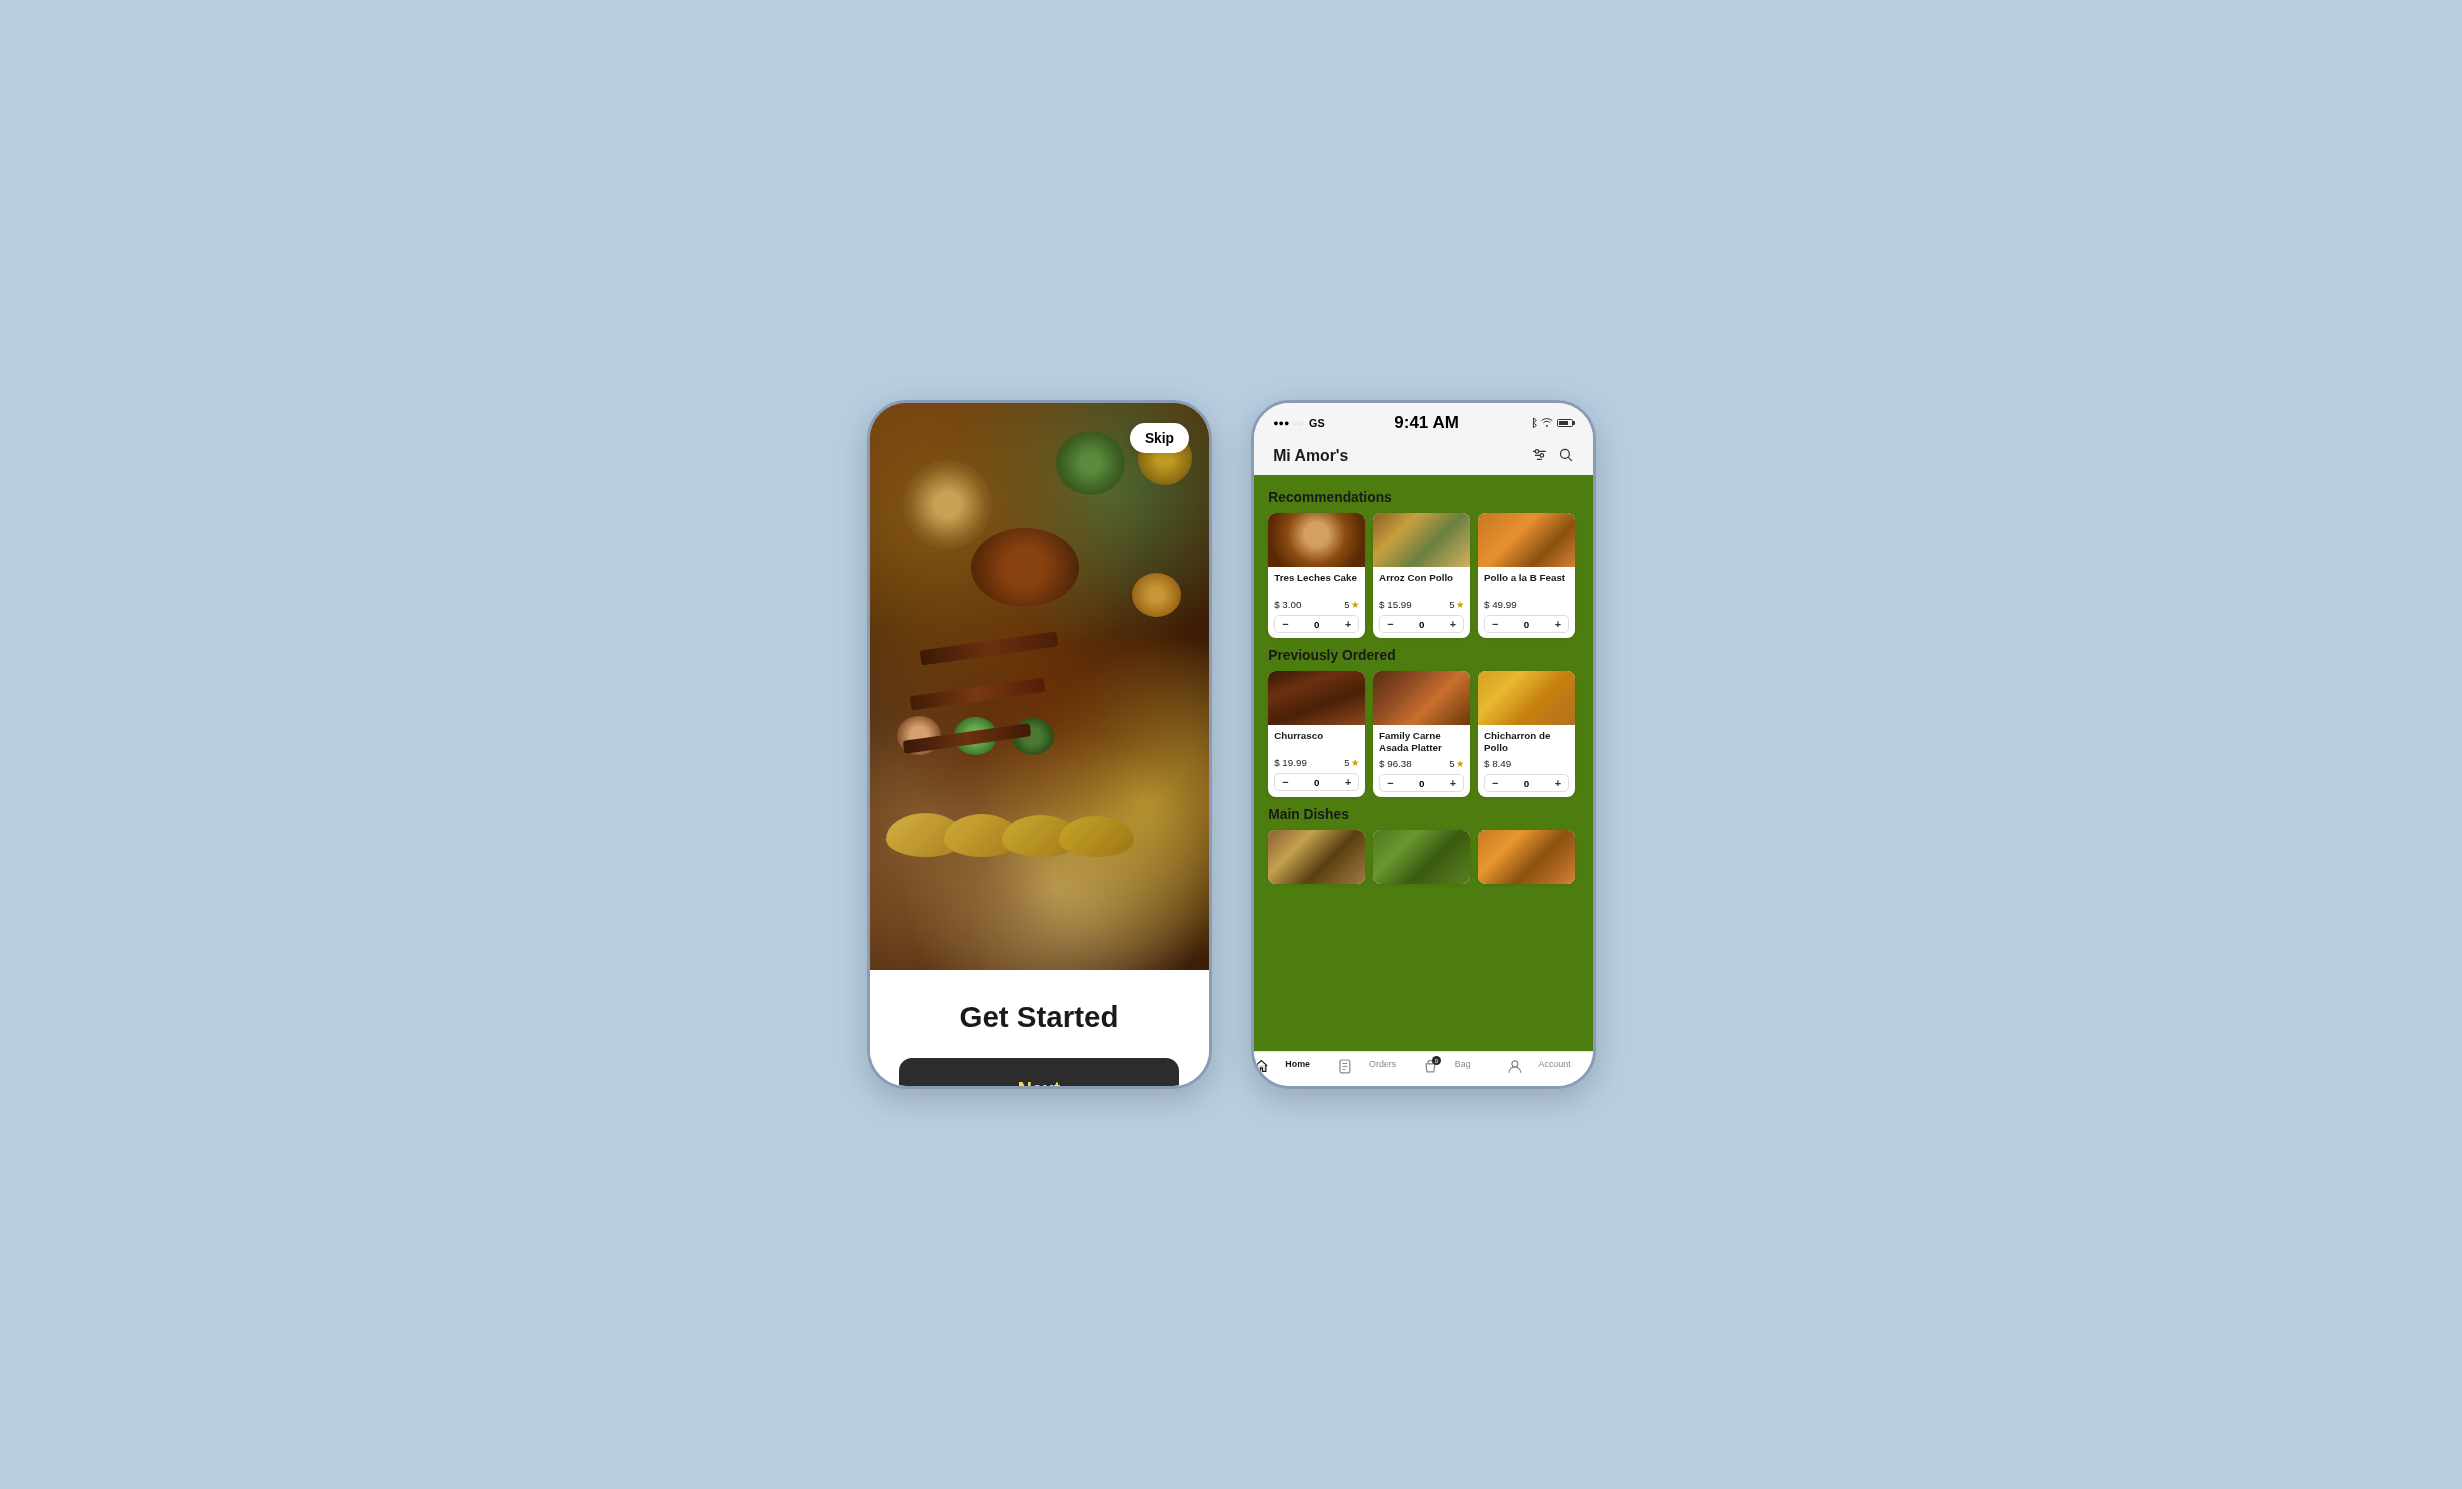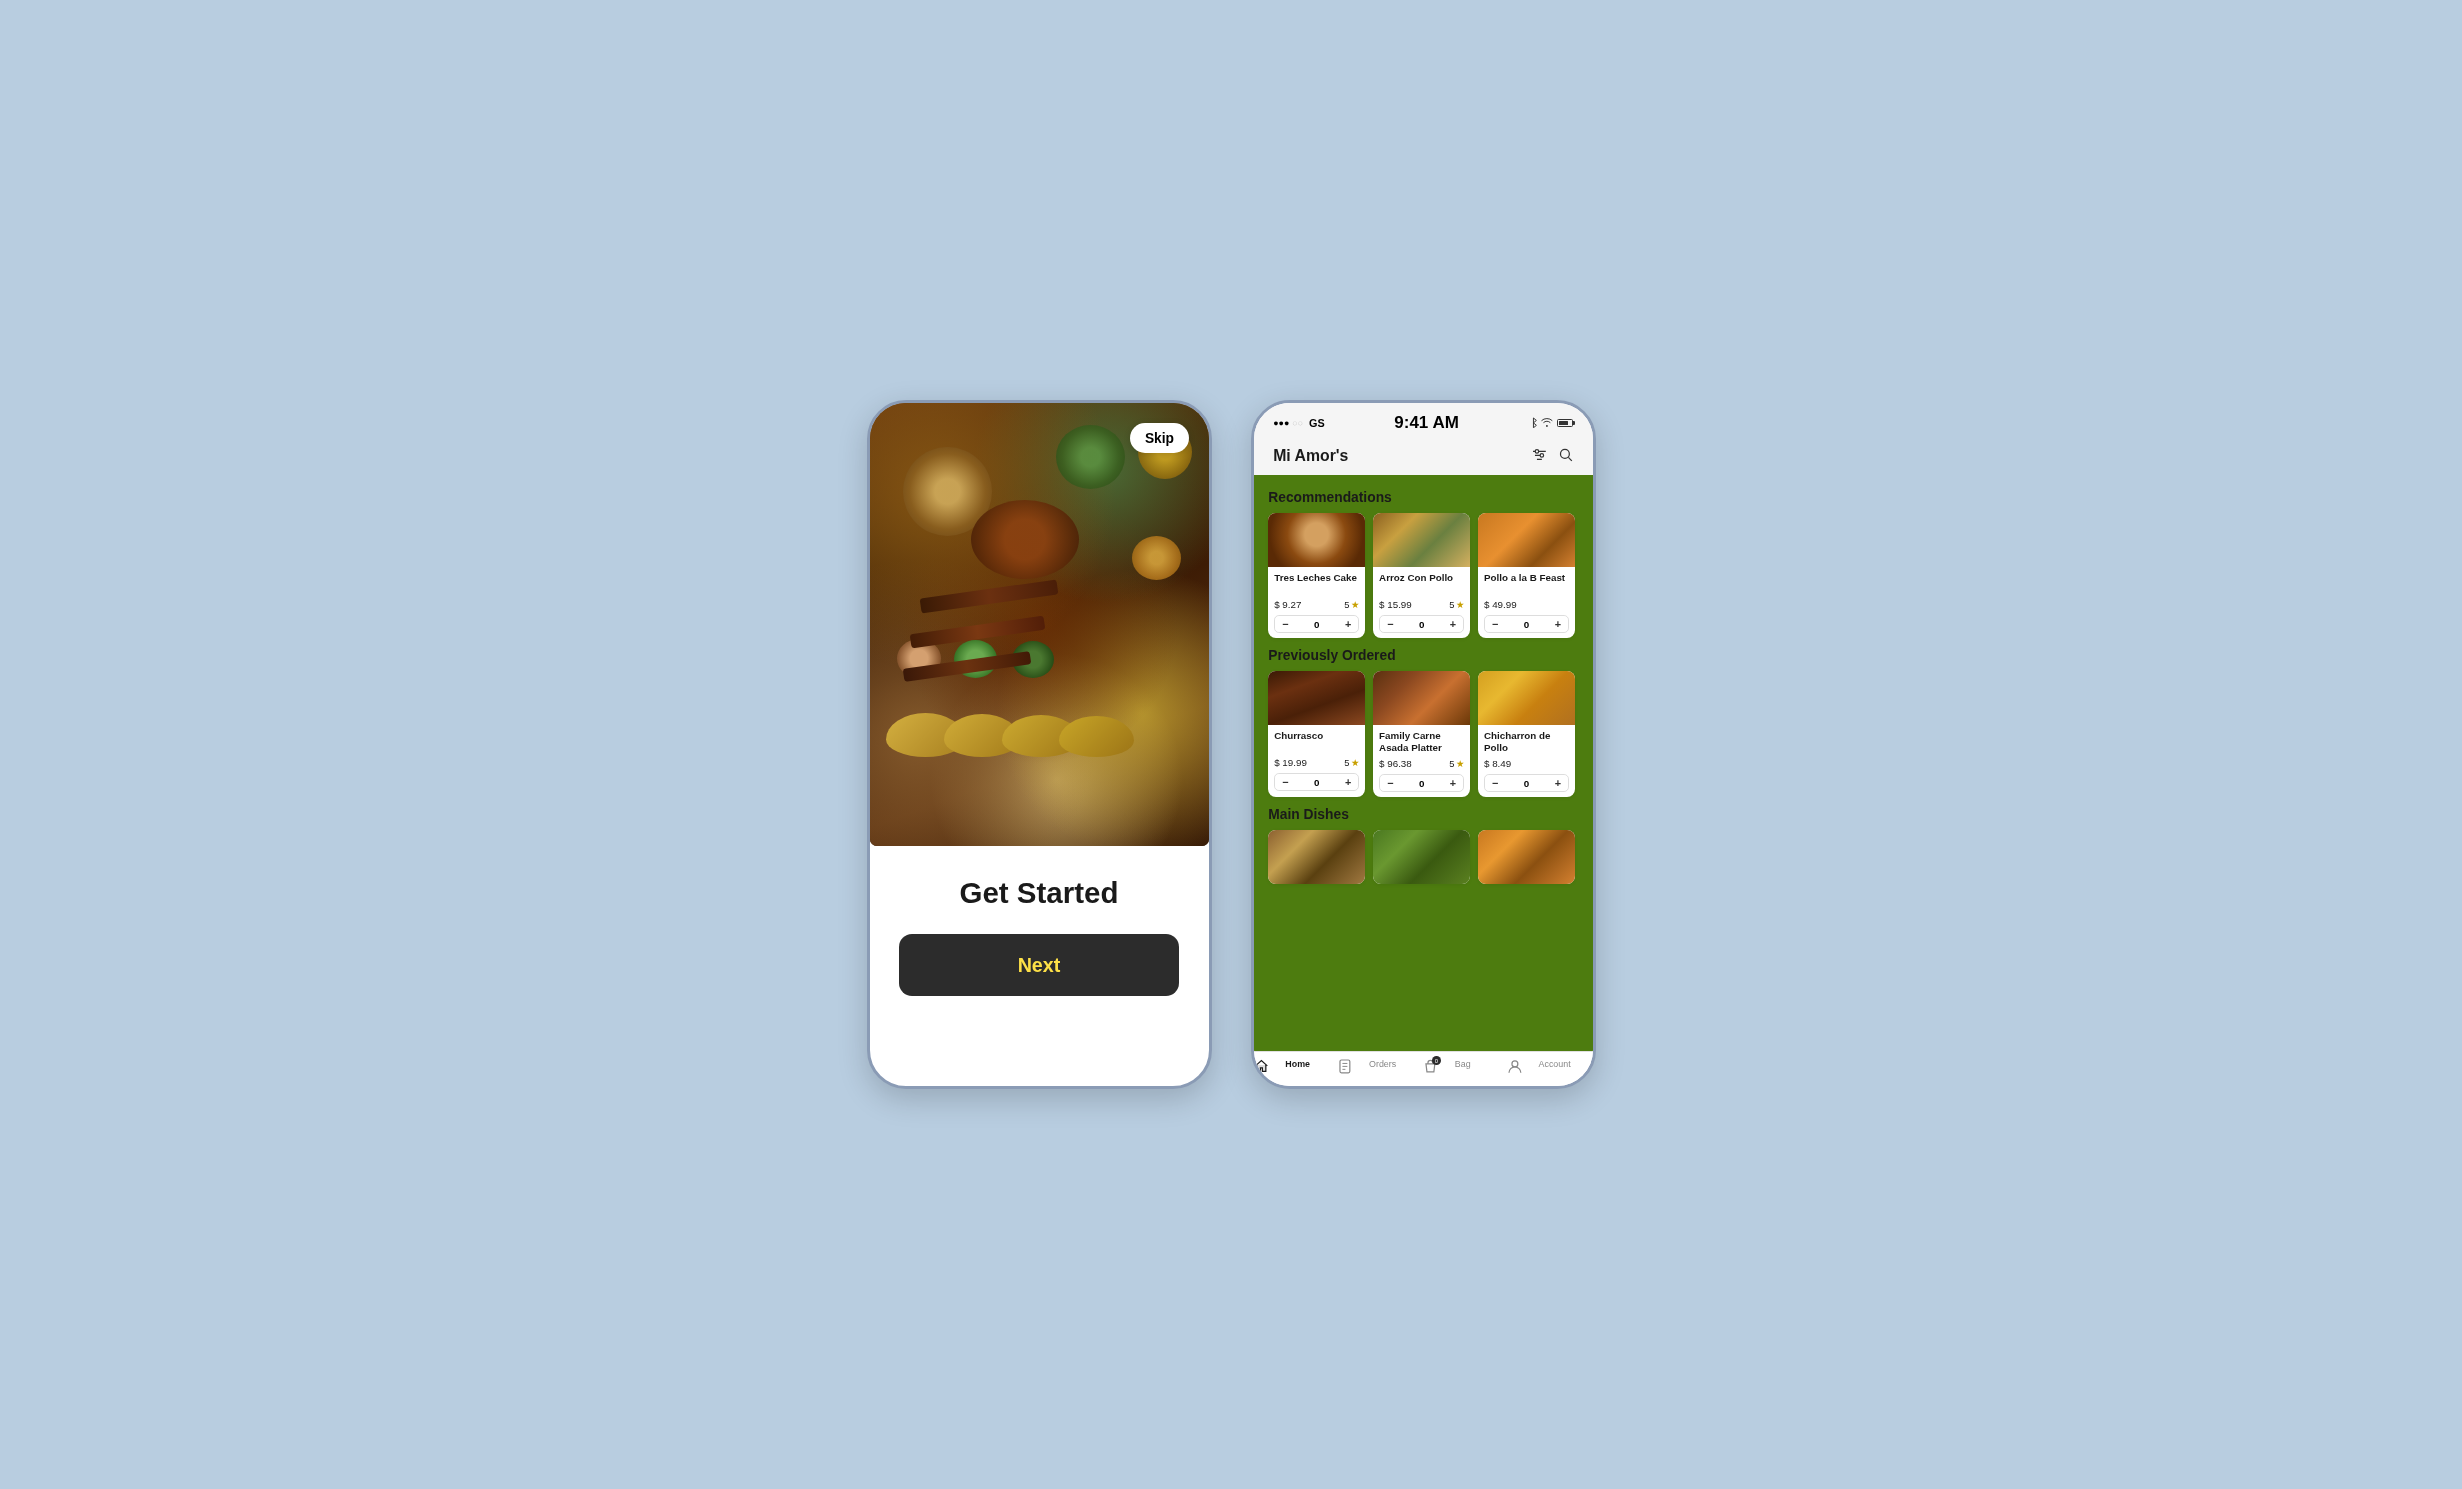--- a/index.html
+++ b/index.html
@@ -28,25 +28,24 @@
       box-shadow: 0 9.8px 29.5px rgba(0,0,0,0.18);
     }
 
     
     .phone-1 {
       width: 345px;
       height: 689px;
     }
     .phone-1 .food-image {
       width: 100%;
-      height: 443px;
+      height: 567px;
       background: linear-gradient(180deg, #5a3e1b 0%, #2c1a07 100%);
       position: relative;
       overflow: hidden;
-      border-radius: 7px;
     }
 
     
     .food-image-bg {
       width: 100%;
       height: 100%;
       position: relative;
       overflow: hidden;
     }
     .food-bg-main {
@@ -377,21 +376,21 @@
     <div class="menu-content">
 
       <div class="section-title">Recommendations</div>
       <div class="cards-row">
 
         <div class="food-card">
           <div class="food-card-img img-tres-leches"></div>
           <div class="food-card-body">
             <div class="food-card-name">Tres Leches Cake</div>
             <div class="food-card-meta">
-              <span class="food-price">$ 9.27</span>
+              <span class="food-price">$ 3.00</span>
               <span class="food-rating">5<span class="star">★</span></span>
             </div>
             <div class="qty-control">
               <button class="qty-btn">−</button>
               <span class="qty-value">0</span>
               <button class="qty-btn">+</button>
             </div>
           </div>
         </div>
 

